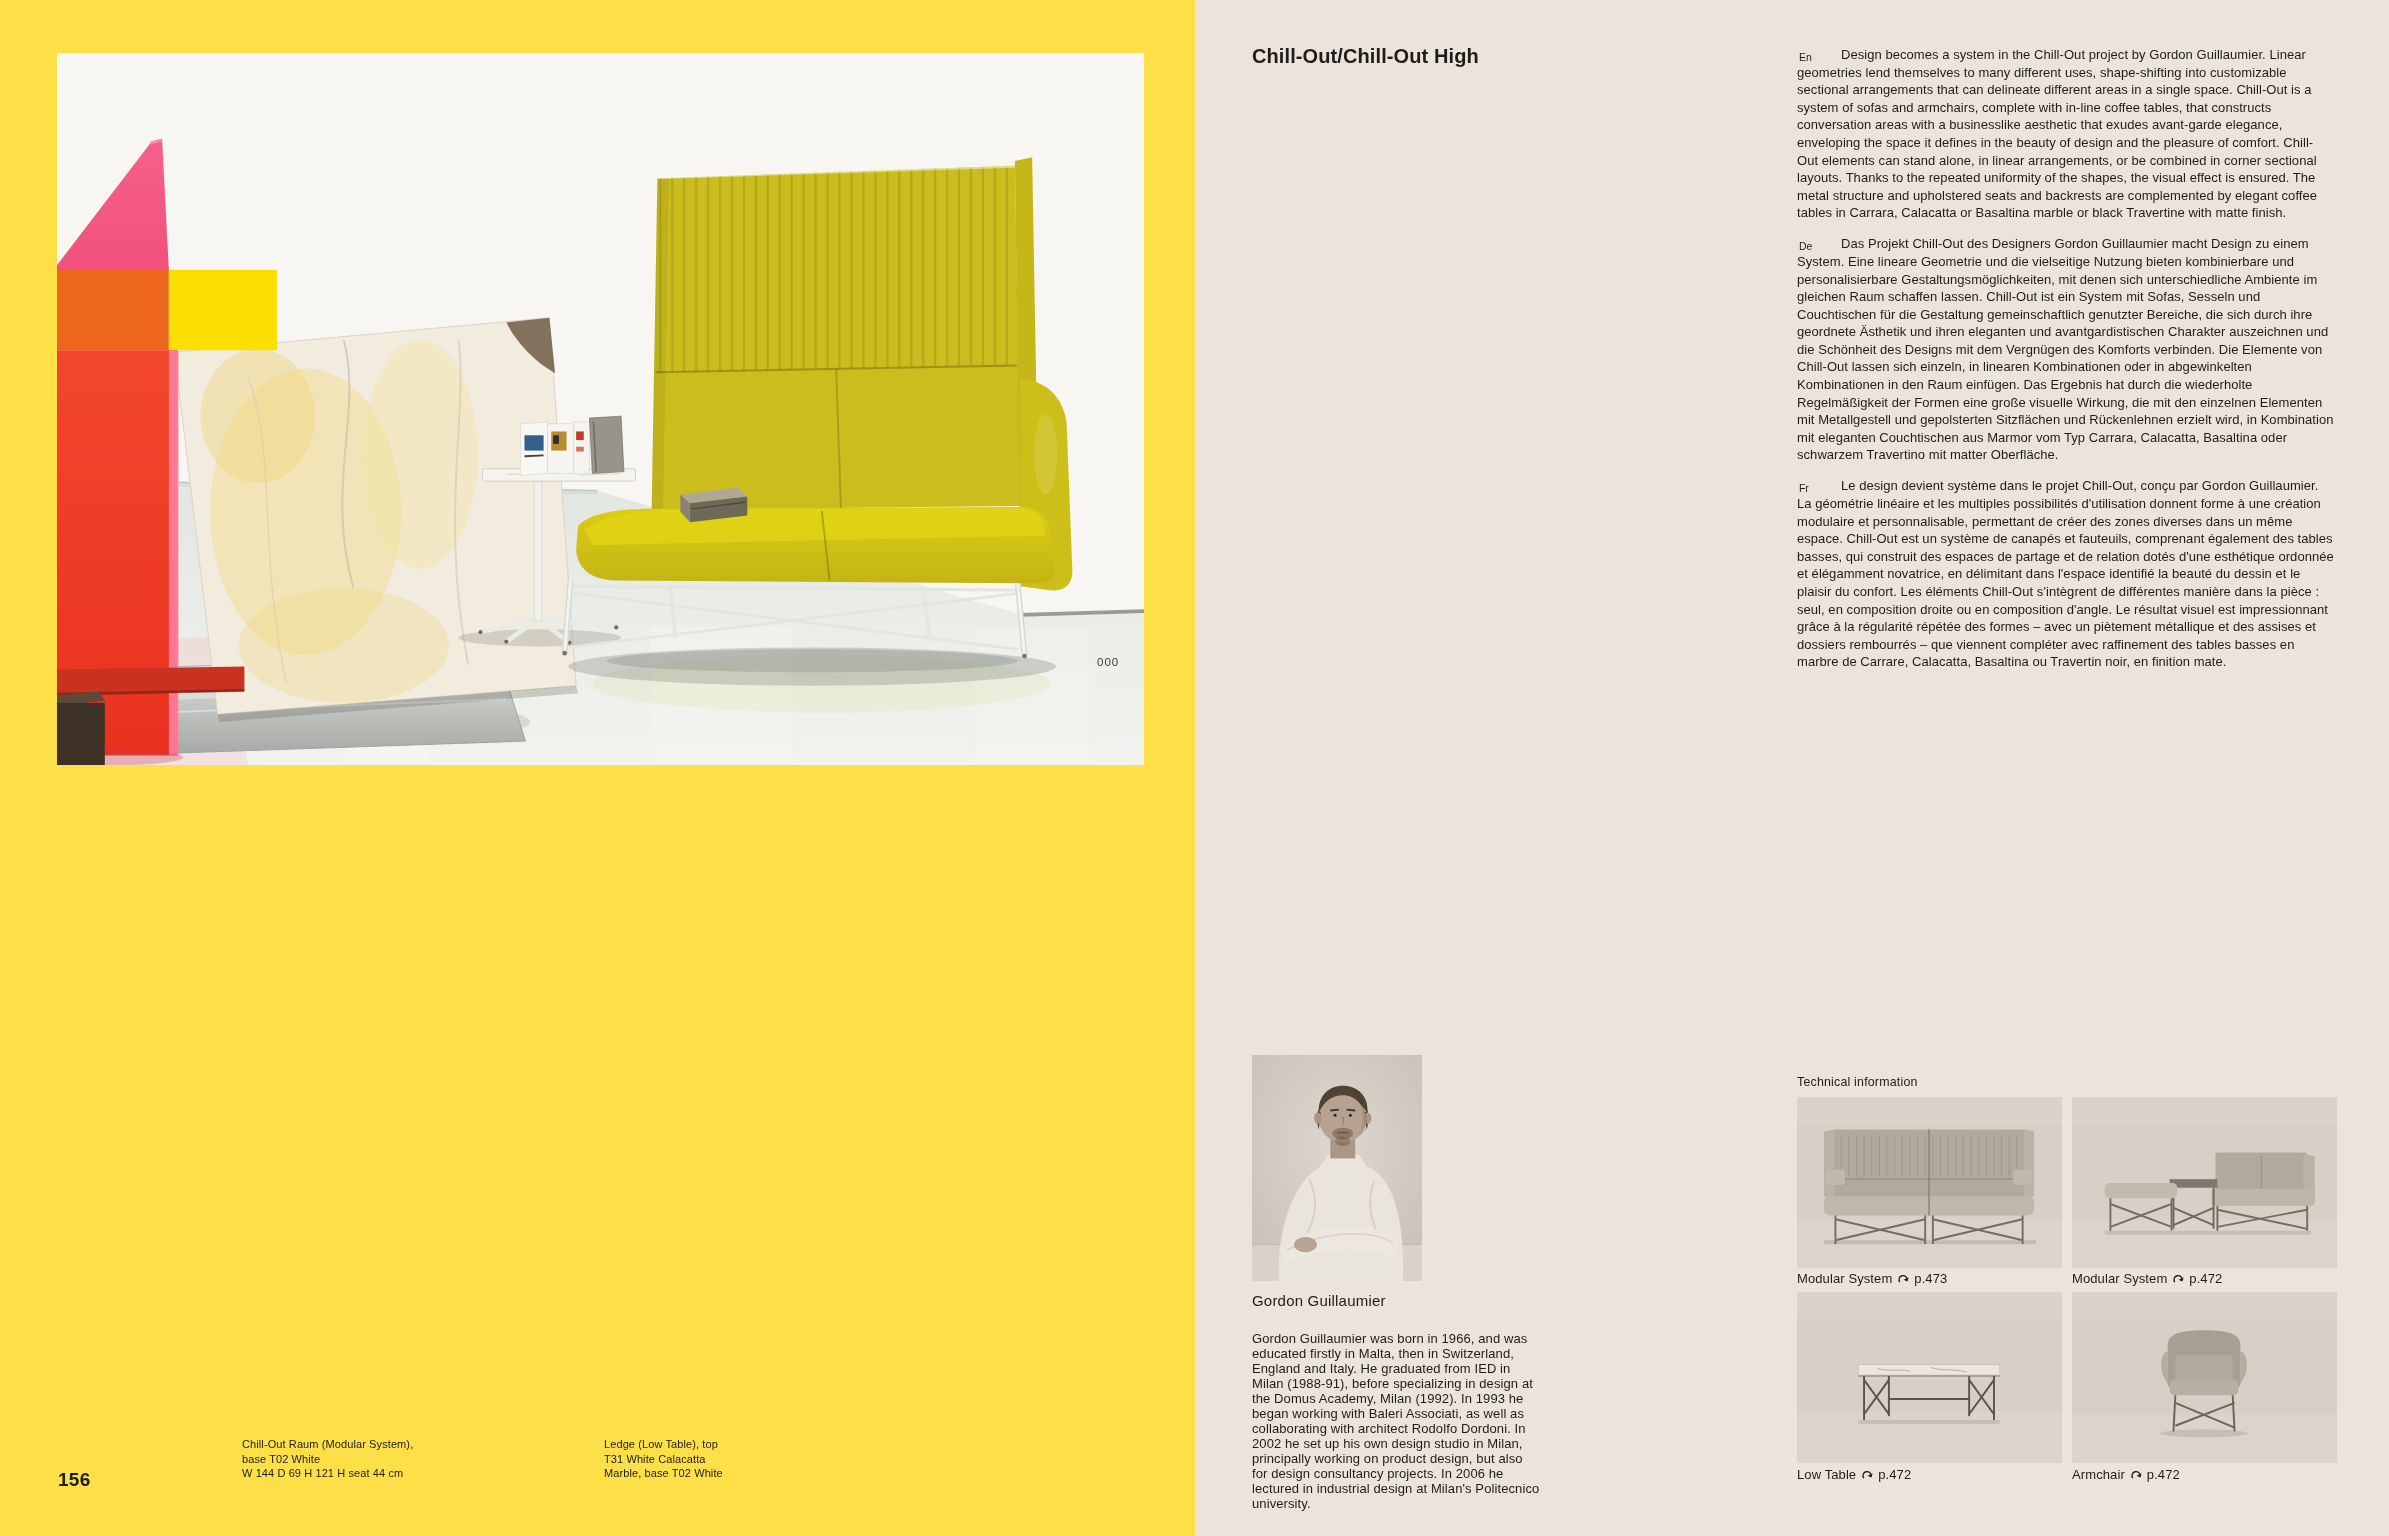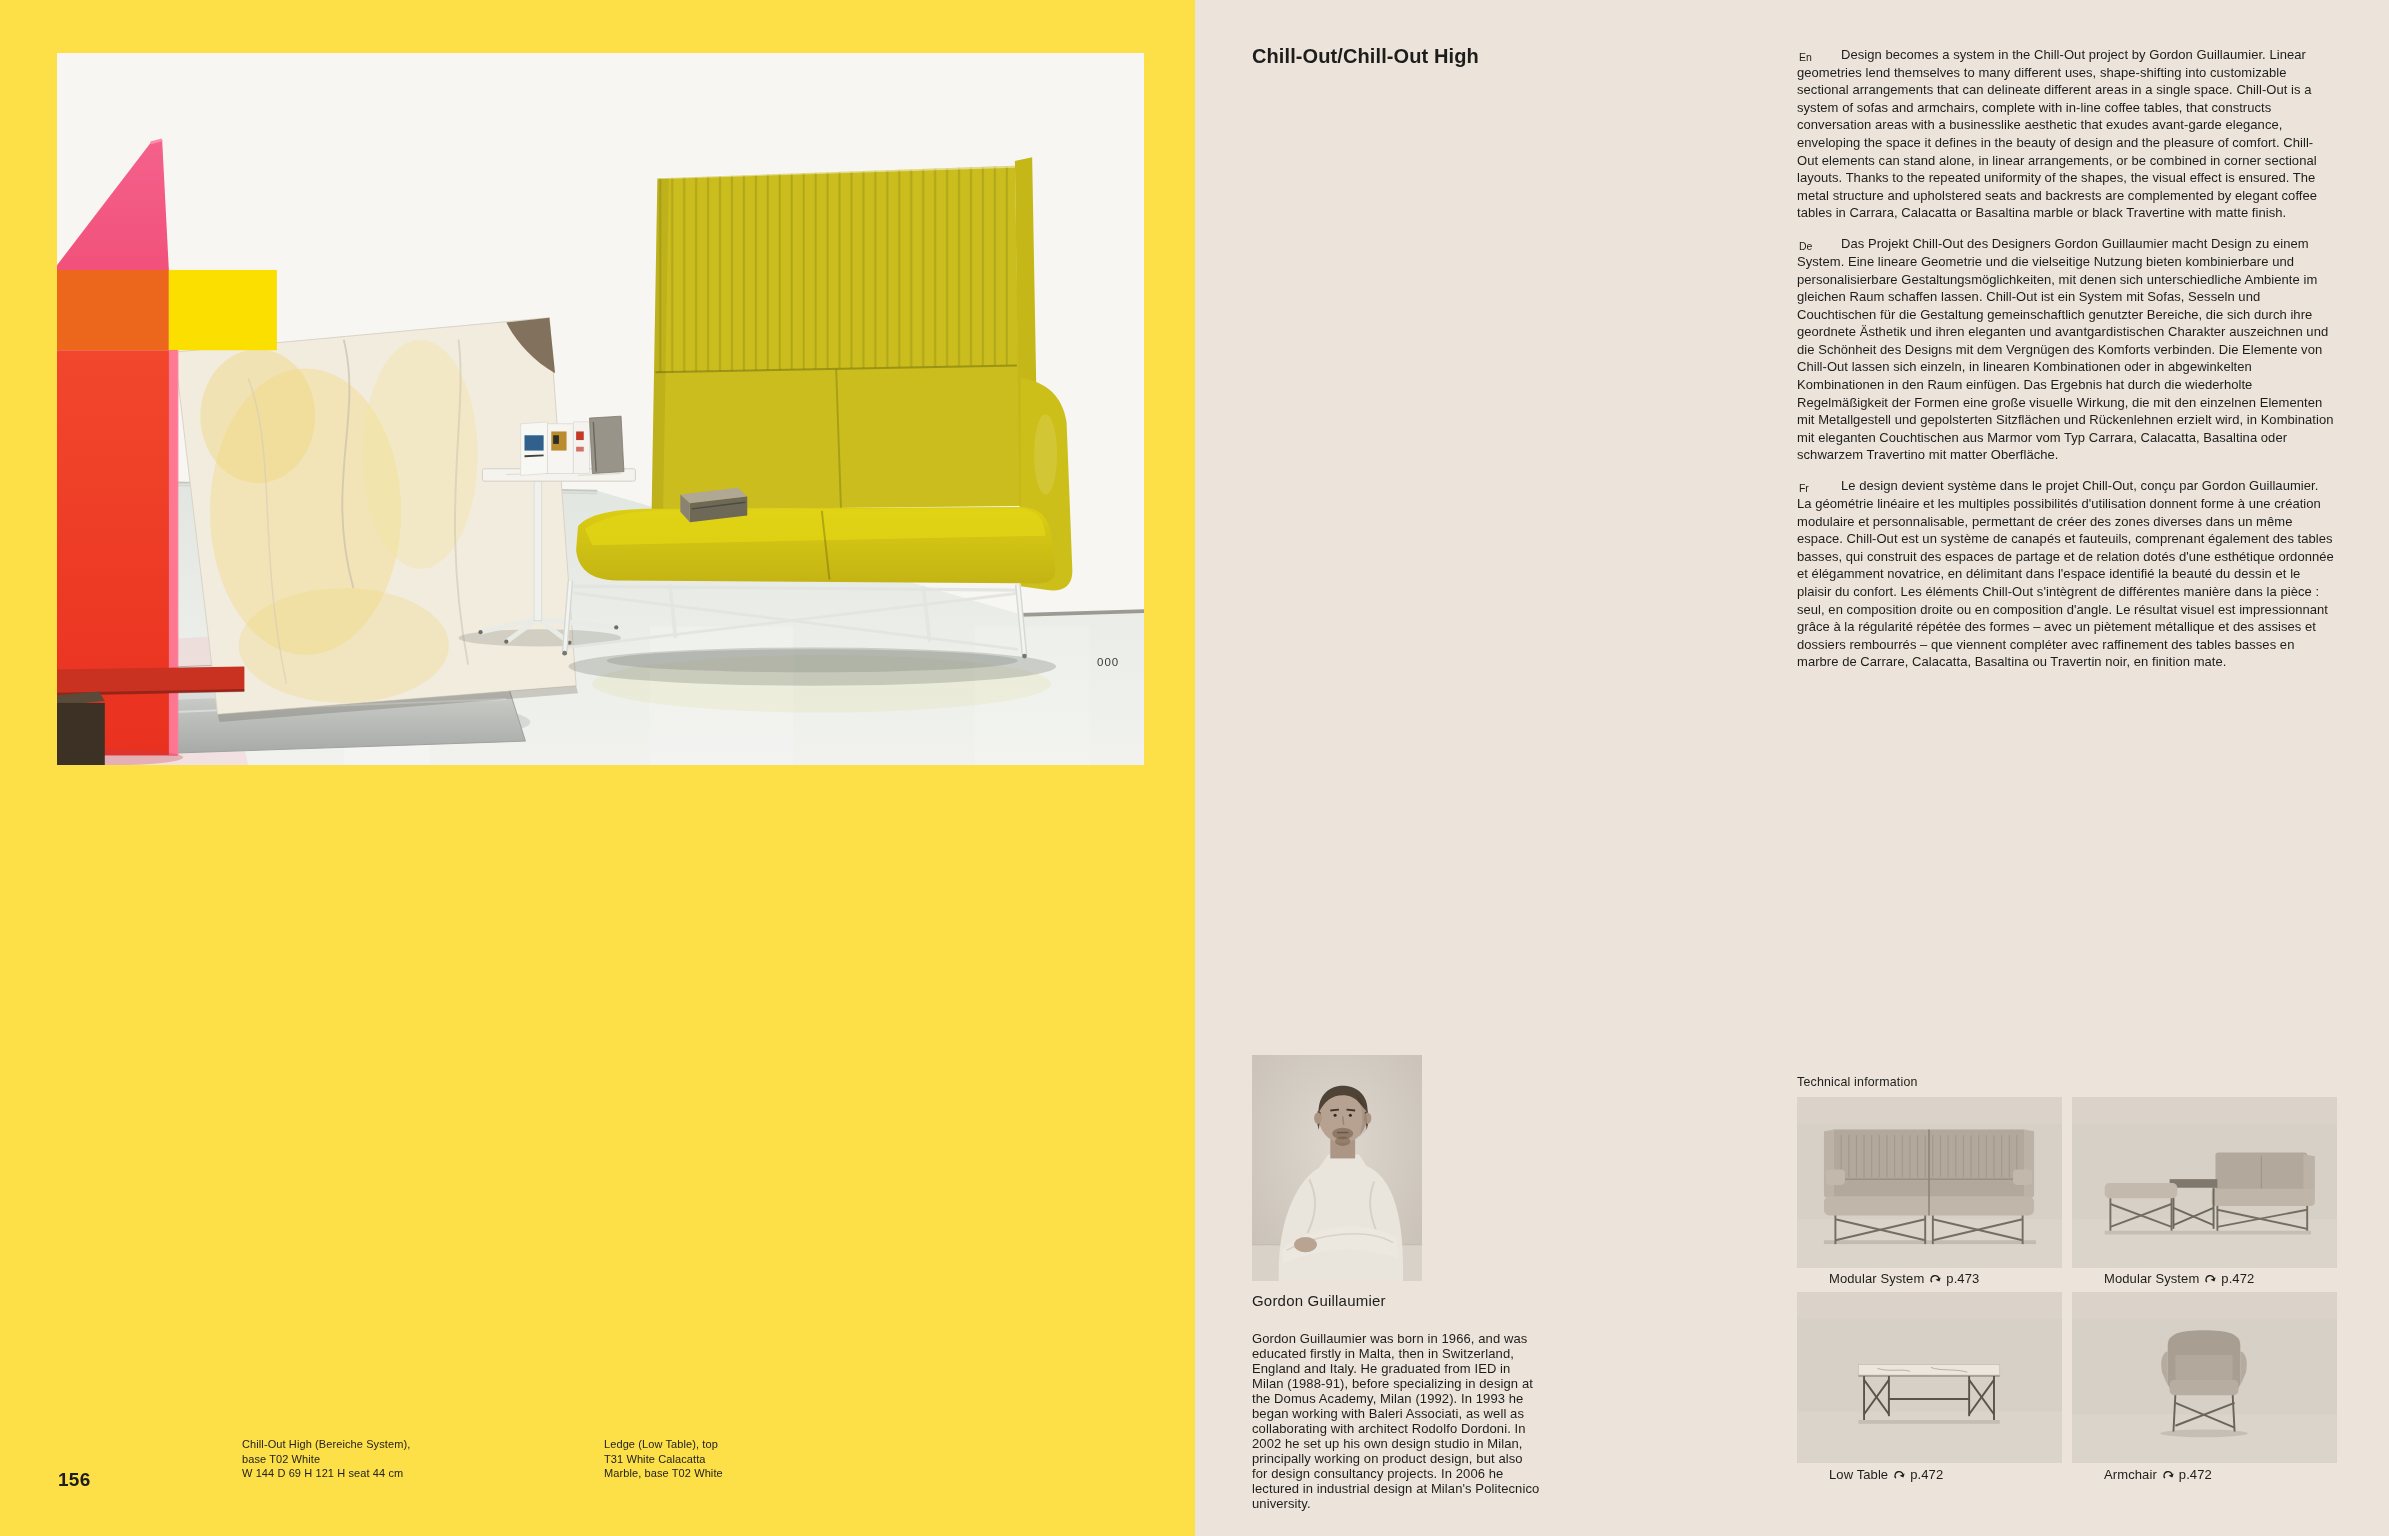--- a/index.html
+++ b/index.html
@@ -34,21 +34,21 @@
   .designer-name { position:absolute; left:57px; top:1292px; font-size:15px; letter-spacing:0.2px; }
   .designer-bio { position:absolute; left:57px; top:1331px; width:289px; font-size:13px; line-height:15px; letter-spacing:0.1px; }
 
   .tech-heading { position:absolute; left:602px; top:1075px; font-size:12.4px; letter-spacing:0.2px; }
   .thumb { position:absolute; width:265px; height:171px; background:#d7d0c6; overflow:hidden; }
   .thumb svg { display:block; width:100%; height:100%; }
   .t1 { left:602px; top:1097px; }
   .t2 { left:877px; top:1097px; }
   .t3 { left:602px; top:1292px; }
   .t4 { left:877px; top:1292px; }
-  .thumb-label { position:absolute; font-size:13px; letter-spacing:0.1px; display:flex; align-items:center; gap:4.8px;margin-left:32px; }
+  .thumb-label { position:absolute; font-size:13px; letter-spacing:0.1px; display:flex; align-items:center; gap:4.8px; }
   .l1 { left:602px; top:1271px; }
   .l2 { left:877px; top:1271px; }
   .l3 { left:602px; top:1467px; }
   .l4 { left:877px; top:1467px; }
   .arrow-icon { display:inline-block; width:12.4px; height:12.4px; }
   .arrow-icon svg { display:block; width:12.4px; height:12.4px; }
 </style>
 </head>
 <body>
 
@@ -189,21 +189,21 @@
       <line x1="1005" y1="556" x2="1012" y2="630" stroke="#f3f4f1" stroke-width="3"></line>
       <circle cx="531" cy="628" r="2.5" fill="#787670"></circle>
       <circle cx="1012" cy="631" r="2.5" fill="#787670"></circle>
     </svg>
     <div class="photo-marker">000</div>
   </div>
 
   <div class="page-number">156</div>
 
   <div class="caption c1">
-    <div>Chill-Out High (Bereiche System),</div>
+    <div>Chill-Out Raum (Modular System),</div>
     <div>base T02 White</div>
     <div>W 144 D 69 H 121 H seat 44 cm</div>
   </div>
   <div class="caption c2">
     <div>Ledge (Low Table), top</div>
     <div>T31 White Calacatta</div>
     <div>Marble, base T02 White</div>
   </div>
 </div>
 

